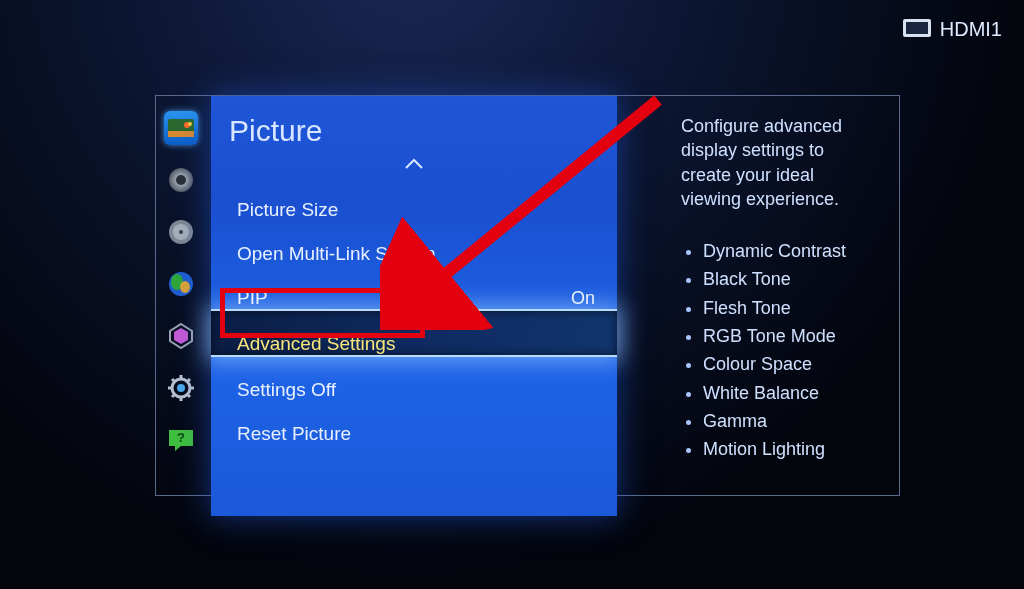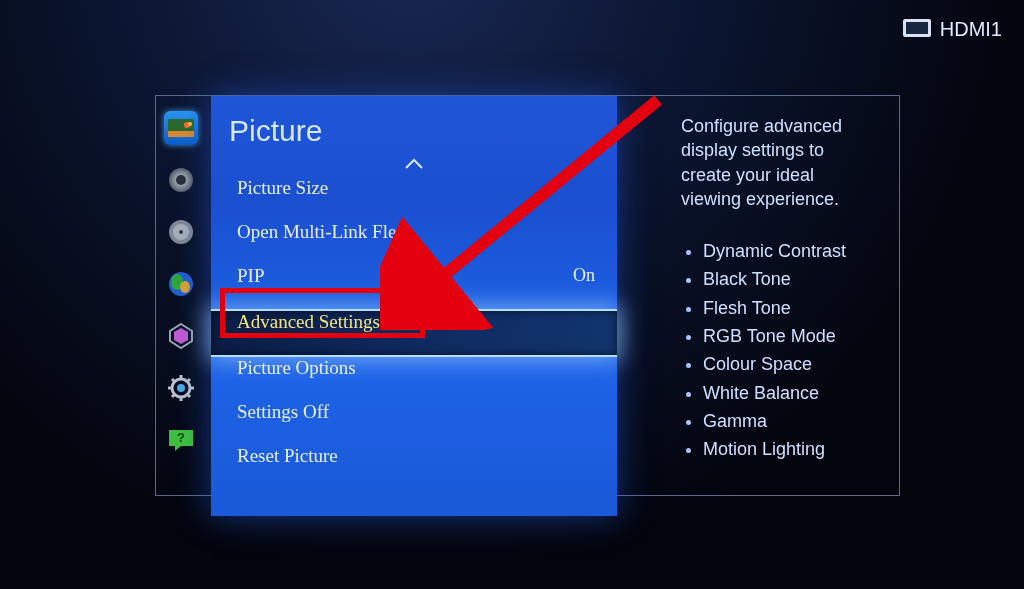--- a/index.html
+++ b/index.html
@@ -31,24 +31,23 @@
     background:linear-gradient(180deg,#1f56d8 0%,#1a4fd0 25%,#1e64e8 60%,#1a59d8 100%);
     box-shadow:0 0 30px rgba(30,80,200,.6);
   }
   .panel-title{
     color:#d8e6ff;font-size:30px;font-weight:300;
     padding:18px 0 0 18px;
   }
   .scroll-up{width:100%;text-align:center;color:#d8e6ff;font-size:18px;margin-top:6px}
   .menu{margin-top:2px}
   .menu-item{
-    height:44px;display:flex;align-items:flex-start;justify-content:space-between;
+    height:44px;display:flex;align-items:flex-end;justify-content:space-between;
     padding:0 22px 0 26px;color:#e8f0ff;font-size:19px;font-weight:300;
     cursor:pointer;
-    font-family:Liberation Serif, serif;
   }
   .menu-item.selected{
     background:linear-gradient(90deg,#0a1d44 0%,#0f2a60 50%,#11356e 100%);
     border:2px solid #b8dcff;border-left:none;border-right:none;
     color:#f8e67a;font-weight:500;
     box-shadow:0 0 22px 4px rgba(150,200,255,.65),inset 0 0 10px rgba(0,0,0,.6);
     margin:0;
   }
   .menu-value{color:#e8f0ff;font-size:18px}
   
@@ -153,31 +152,28 @@
     <div class="scroll-up">
       <svg width="20" height="12">
           <polyline points="2,10 10,2 18,10" fill="none" stroke="#d8e6ff" stroke-width="2"></polyline>
         </svg>
     </div>
     <div class="menu">
       <div class="menu-item">
         <span>Picture Size</span>
       </div>
       <div class="menu-item">
-        <span>Open Multi-Link Flesh</span>
+        <span>Open Multi-Link Screen</span>
       </div>
       <div class="menu-item">
         <span>PIP</span>
         <span class="menu-value">On</span>
       </div>
       <div class="menu-item selected">
         <span>Advanced Settings</span>
-      </div>
-      <div class="menu-item">
-        <span>Picture Options</span>
       </div>
       <div class="menu-item">
         <span>Settings Off</span>
       </div>
       <div class="menu-item">
         <span>Reset Picture</span>
       </div>
     </div>
   </div>
 

